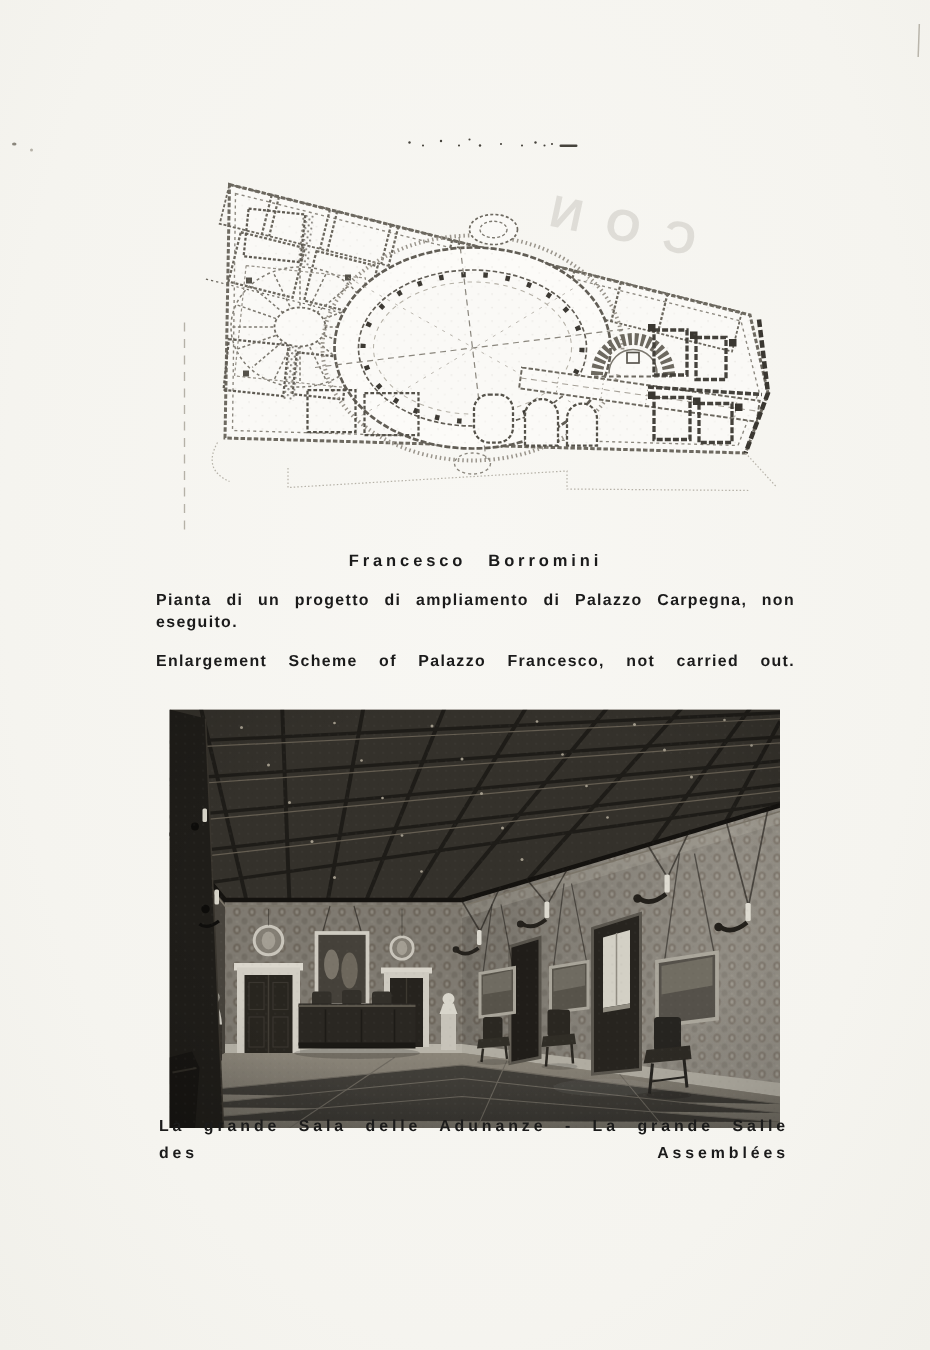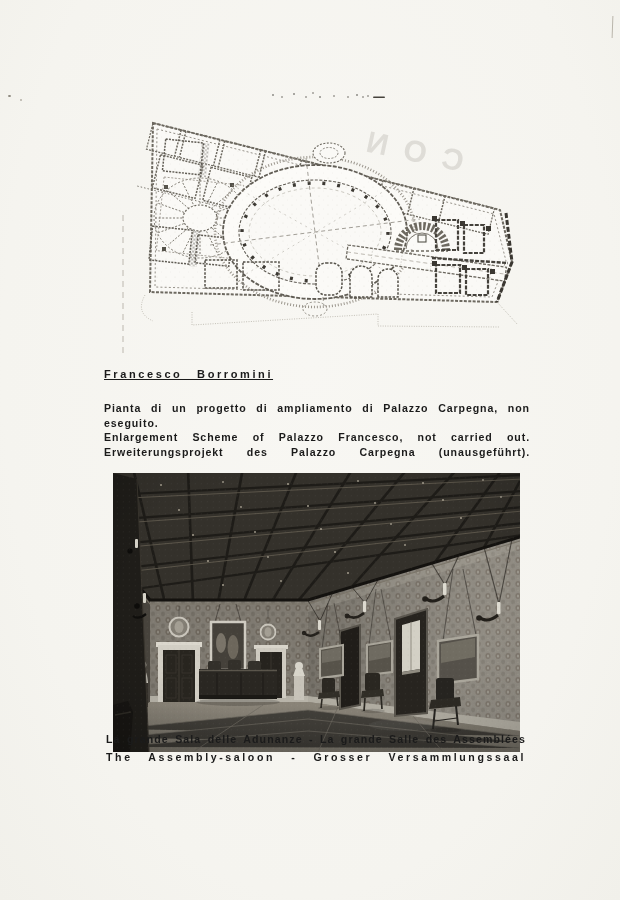--- a/index.html
+++ b/index.html
@@ -23,26 +23,26 @@
     position:absolute;left:240px;top:48px;
     font-weight:bold;font-size:30px;letter-spacing:16px;
     color:rgba(105,100,90,0.17);
     transform:rotate(12deg) scaleX(-1);
     white-space:nowrap;
   }
 
   .caption{color:#1b1b1b;font-weight:bold;}
   .caption-plan{position:absolute;left:104px;top:367px;width:426px;}
   .cap-title{
-    font-size:11px;letter-spacing:2.6px;word-spacing:9px;
-    margin-bottom:20px;line-height:14px;text-decoration:underline;
+    text-align:center;font-size:11px;letter-spacing:2.6px;word-spacing:9px;
+    margin-bottom:3px;line-height:14px;
   }
   .cap-line{
     font-size:10.6px;line-height:14.6px;letter-spacing:0.9px;word-spacing:1.5px;
-    text-align:justify;text-align-last:justify;
+    text-align:justify;text-align-last:justify;margin-top:12px;
   }
   .photo-figure{position:absolute;left:113px;top:473px;width:407px;height:279px;}
   .caption-photo{position:absolute;left:106px;top:730px;width:420px;}
   .caption-photo .cap-line{letter-spacing:1.1px;line-height:18px;}
   .caption-photo .cap-line:last-child{letter-spacing:2.6px;word-spacing:5px;}
 </style>
 </head>
 <body>
 
 <div class="page">
@@ -197,21 +197,20 @@
 
       <polygon points="43,38 390,125 402,177 387,217 40,207" fill="url(#pGrain)" opacity="0.55"></polygon>
     </svg>
     <div class="bleed">CON</div>
   </figure>
 
   <div class="caption caption-plan">
     <div class="cap-title">Francesco Borromini</div>
     <div class="cap-line">Pianta di un progetto di ampliamento di Palazzo Carpegna, non eseguito.</div>
     <div class="cap-line">Enlargement Scheme of Palazzo Francesco, not carried out.</div>
-    <div class="cap-line">Erweiterungsprojekt des Palazzo Carpegna (unausgeführt).</div>
   </div>
 
   <figure class="photo-figure" style="margin:0">
     <svg width="407" height="279" viewBox="0 0 407 279">
       <defs>
         <pattern id="fDamask" width="10" height="12" patternUnits="userSpaceOnUse">
           <rect width="10" height="12" fill="#8a857b"></rect>
           <ellipse cx="5" cy="3" rx="2.6" ry="3" fill="#776f64"></ellipse>
           <ellipse cx="5" cy="3" rx="1.1" ry="1.5" fill="#979287"></ellipse>
           <ellipse cx="0" cy="9" rx="2" ry="2.4" fill="#7d786e"></ellipse>
@@ -488,16 +487,15 @@
         <line x1="2" y1="242" x2="18" y2="239" stroke="#2e2b25" stroke-width="1.4"></line>
       </g>
 
       <rect width="407" height="279" fill="url(#fNoise)"></rect>
       <rect width="407" height="279" fill="url(#fVig)"></rect>
     </svg>
   </figure>
 
   <div class="caption caption-photo">
     <div class="cap-line">La grande Sala delle Adunanze - La grande Salle des Assemblées</div>
-    <div class="cap-line">The Assembly-saloon - Grosser Versammlungssaal</div>
   </div>
 
 </div>
 
 </body></html>

